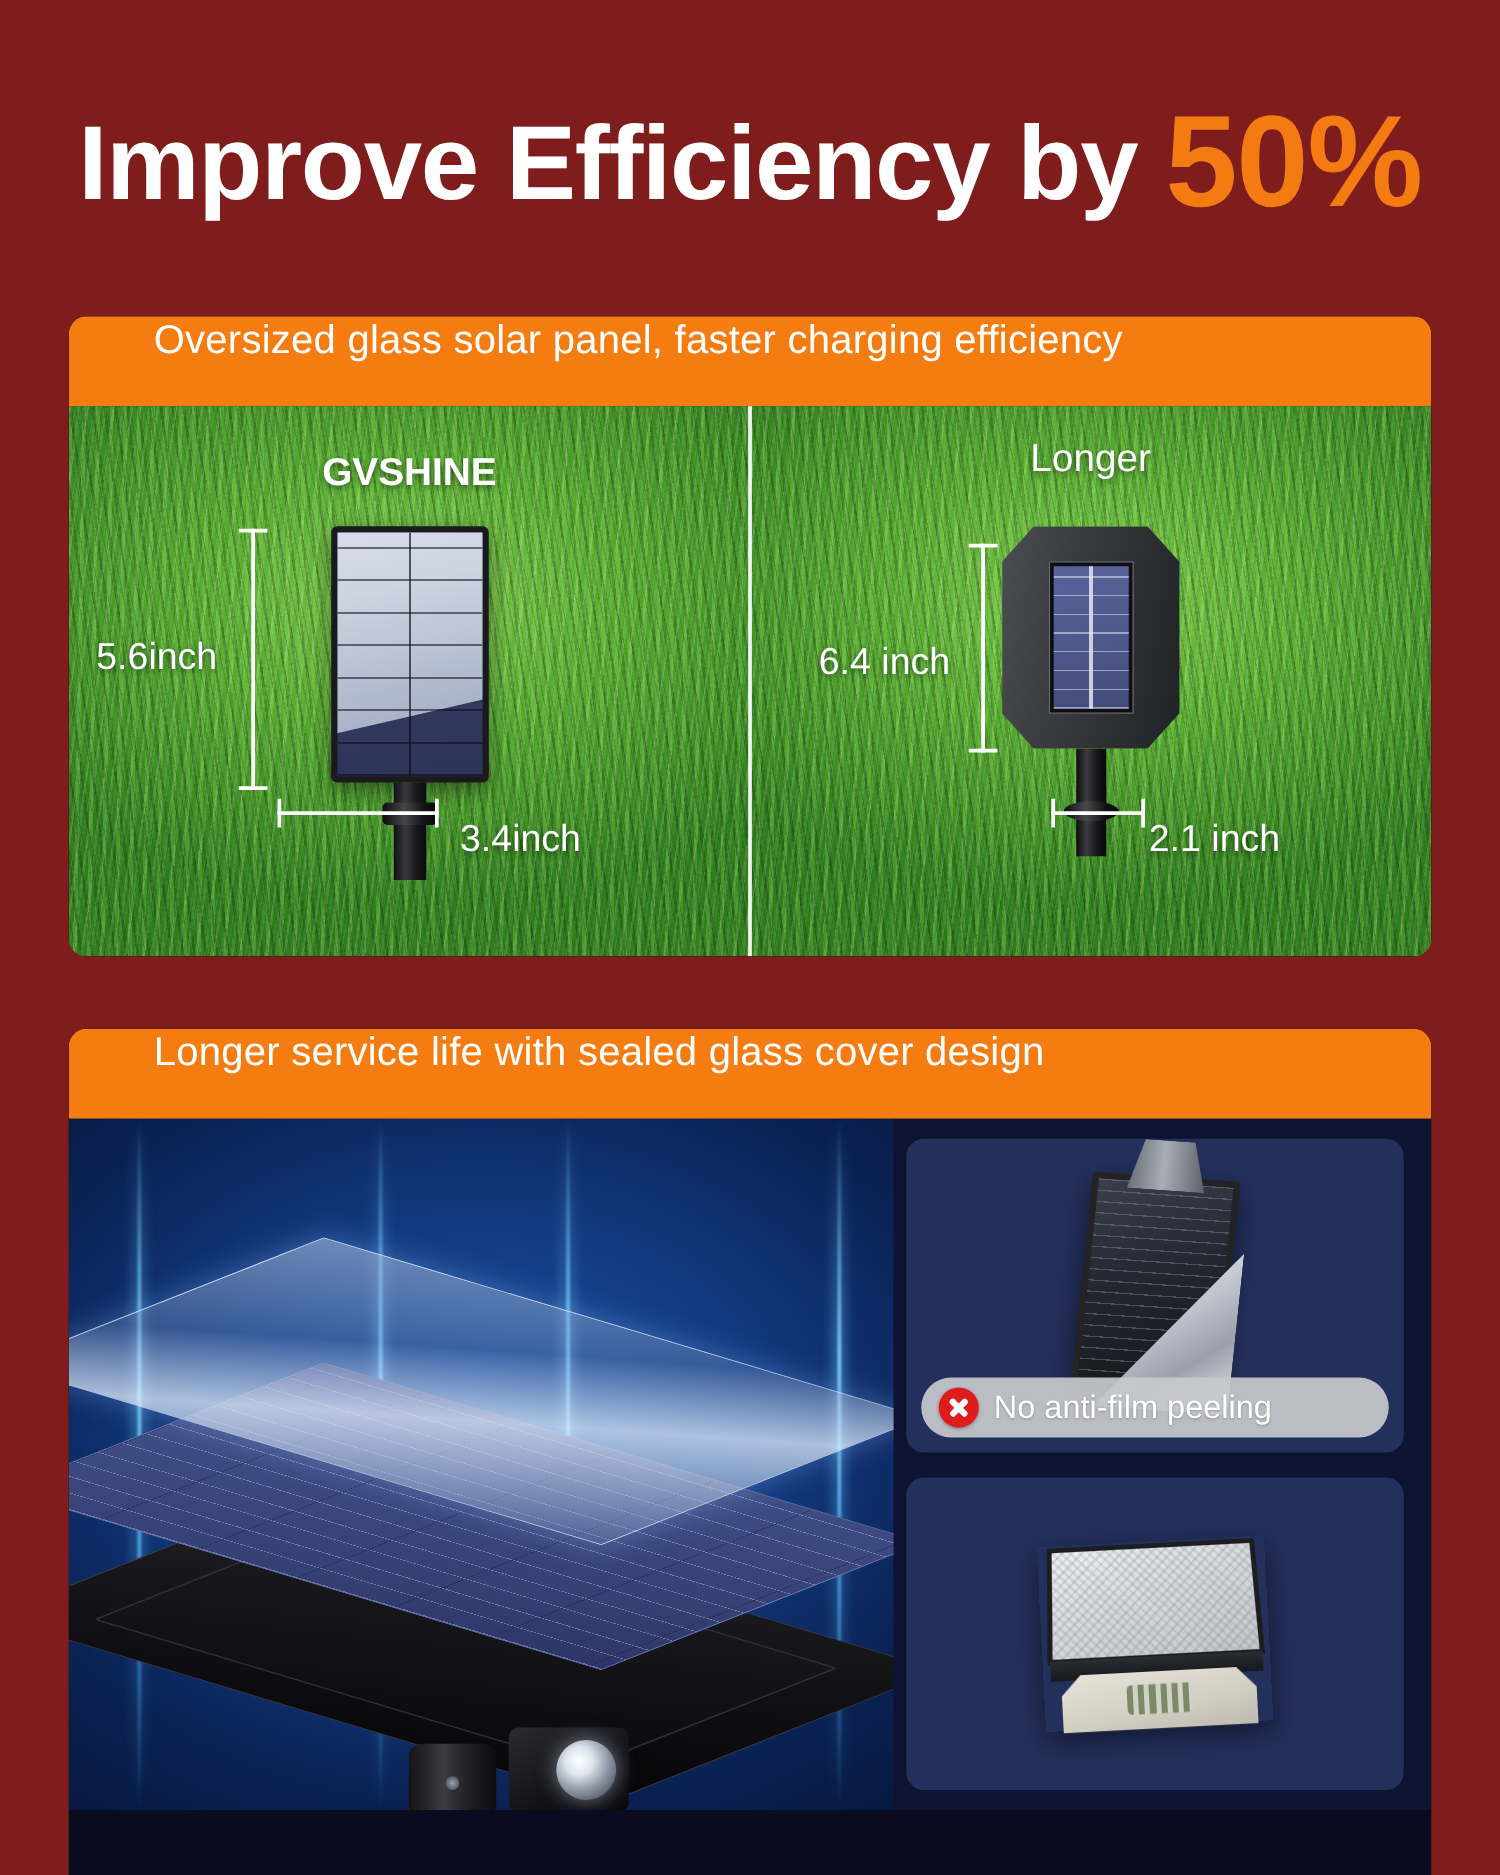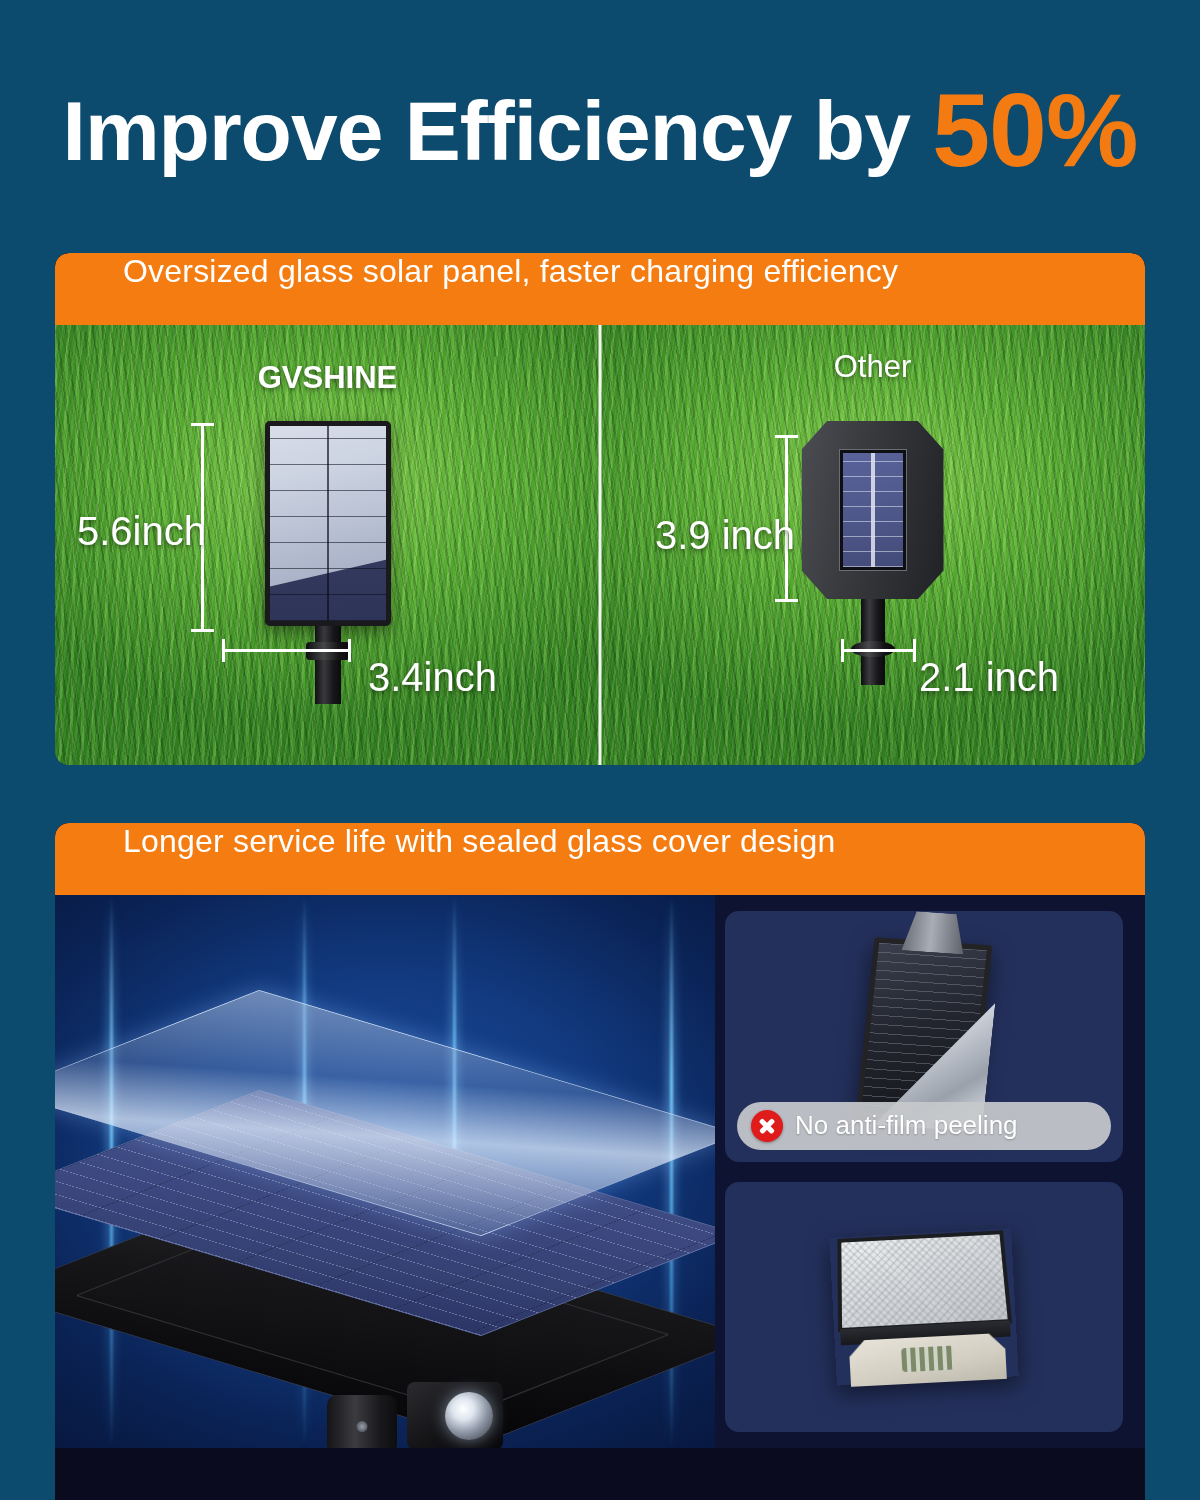--- a/index.html
+++ b/index.html
@@ -2,21 +2,21 @@
 <html><head>
 <meta charset="utf-8">
 <style>
   * { margin:0; padding:0; box-sizing:border-box; }
   html, body {
     width:1200px; height:1500px;
     background:#060614;
     font-family:"Liberation Sans", sans-serif;
     overflow:hidden;
   }
-  .page { position:relative; width:1200px; height:1500px; background:#0c4a6e; }
+  .page { position:relative; width:1200px; height:1500px; background:#7f1d1d; }
 
   
   .headline {
     position:absolute; left:0; top:78px; width:1200px;
     text-align:center;
     font-size:84px; font-weight:bold; line-height:1;
     letter-spacing:-1px;
     white-space:nowrap;
   }
   .headline .hl-main { color:#ffffff; }
@@ -131,21 +131,21 @@
   }
   .stake-b::before{
     content:""; position:absolute; left:-10px; top:42px; width:44px; height:16px;
     border-radius:50%;
     background:linear-gradient(90deg,#0b0b0e,#4a4a4e 40%,#131316 75%,#090909);
   }
 
   
   .meas { position:absolute; background:#fff; z-index:5; }
   .meas-label {
-    position:absolute; color:#fff; font-size:40px; z-index:5;
+    position:absolute; color:#fff; font-size:30px; z-index:5;
     text-shadow:0 2px 5px rgba(0,0,0,.5); white-space:nowrap;
   }
 
   
   #card-sealed { top:823px; height:700px; }
   .sealed-body { position:relative; height:553px; display:flex; }
   .sealed-left { position:relative; width:660px; overflow:hidden;
     background:radial-gradient(ellipse 85% 75% at 50% 45%, #1c4f9e 0%, #123a80 40%, #0a2254 72%, #07163a 100%); }
   .streak { position:absolute; top:0; width:3px; height:100%;
     background:linear-gradient(180deg, rgba(90,190,255,0) 0%, rgba(120,205,255,.95) 35%, rgba(90,190,255,.55) 70%, rgba(60,150,255,0) 100%);
@@ -337,35 +337,35 @@
         <div class="meas" style="left:167px; top:314px; width:3px; height:23px;"></div>
         <div class="meas" style="left:293px; top:314px; width:3px; height:23px;"></div>
         <div class="meas-label" style="left:313px; top:330px;">3.4inch</div>
       </div>
 
       <div class="divider"></div>
 
       <div class="grass-half">
         <div class="grass-bg"></div>
 
-        <div class="half-title">Other</div>
+        <div class="half-title">Longer</div>
 
         <div class="lamp-b">
           <div class="panel-b">
             <div class="cell-b">
               <div class="cell-b-face"></div>
             </div>
           </div>
           <div class="stake-b"></div>
         </div>
 
         <div class="meas" style="left:185px; top:110px; width:3px; height:167px;"></div>
         <div class="meas" style="left:175px; top:110px; width:23px; height:3px;"></div>
         <div class="meas" style="left:175px; top:274px; width:23px; height:3px;"></div>
-        <div class="meas-label" style="left:55px; top:188px;">3.9 inch</div>
+        <div class="meas-label" style="left:55px; top:188px;">6.4 inch</div>
 
         <div class="meas" style="left:241px; top:324px; width:75px; height:3px;"></div>
         <div class="meas" style="left:241px; top:314px; width:3px; height:23px;"></div>
         <div class="meas" style="left:313px; top:314px; width:3px; height:23px;"></div>
         <div class="meas-label" style="left:319px; top:330px;">2.1 inch</div>
       </div>
 
     </div>
   </div>
 

